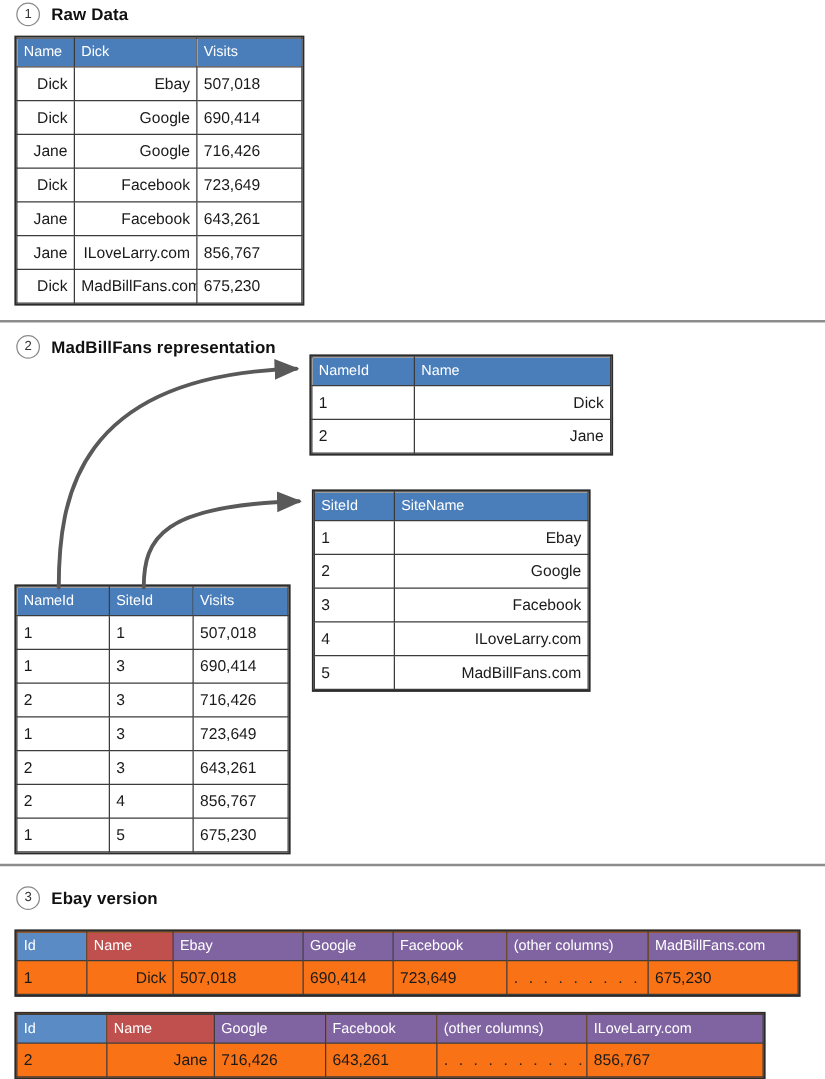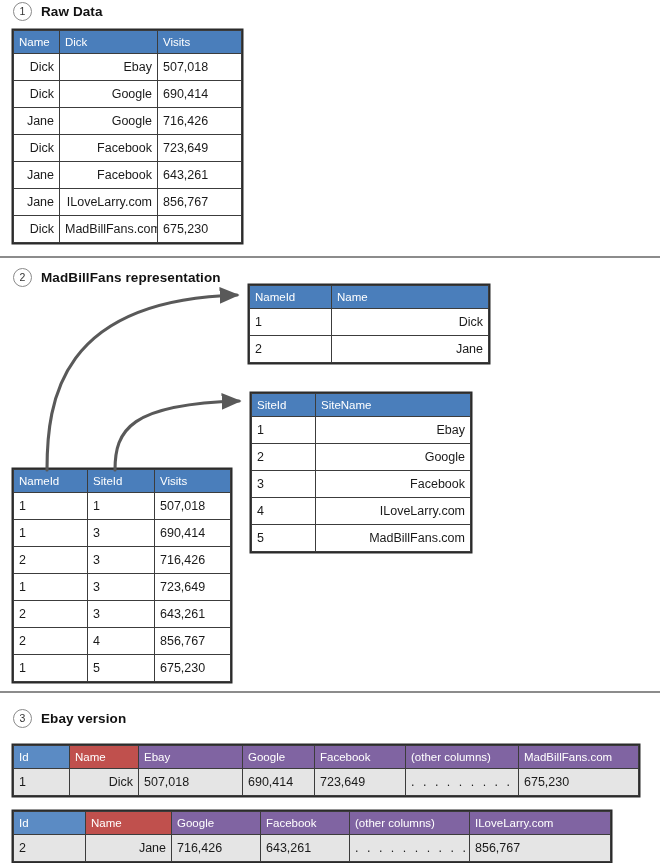--- a/index.html
+++ b/index.html
@@ -77,21 +77,21 @@
   }
   .outer { box-shadow: 0 0 0 1.5px #2b2b2b; }
   .num { }
   .txt { text-align: right; }
 
   
   table.hbase {
     position: absolute;
     border-collapse: collapse;
     table-layout: fixed;
-    background: #e5e5e5;
+    background: #f97316;
     font-size: 12.5px;
   }
   table.hbase th, table.hbase td {
     border: 1px solid #3c3c3c;
     padding: 0 5px;
     height: 26px;
     font-weight: normal;
     vertical-align: middle;
     white-space: nowrap;
     overflow: hidden;

